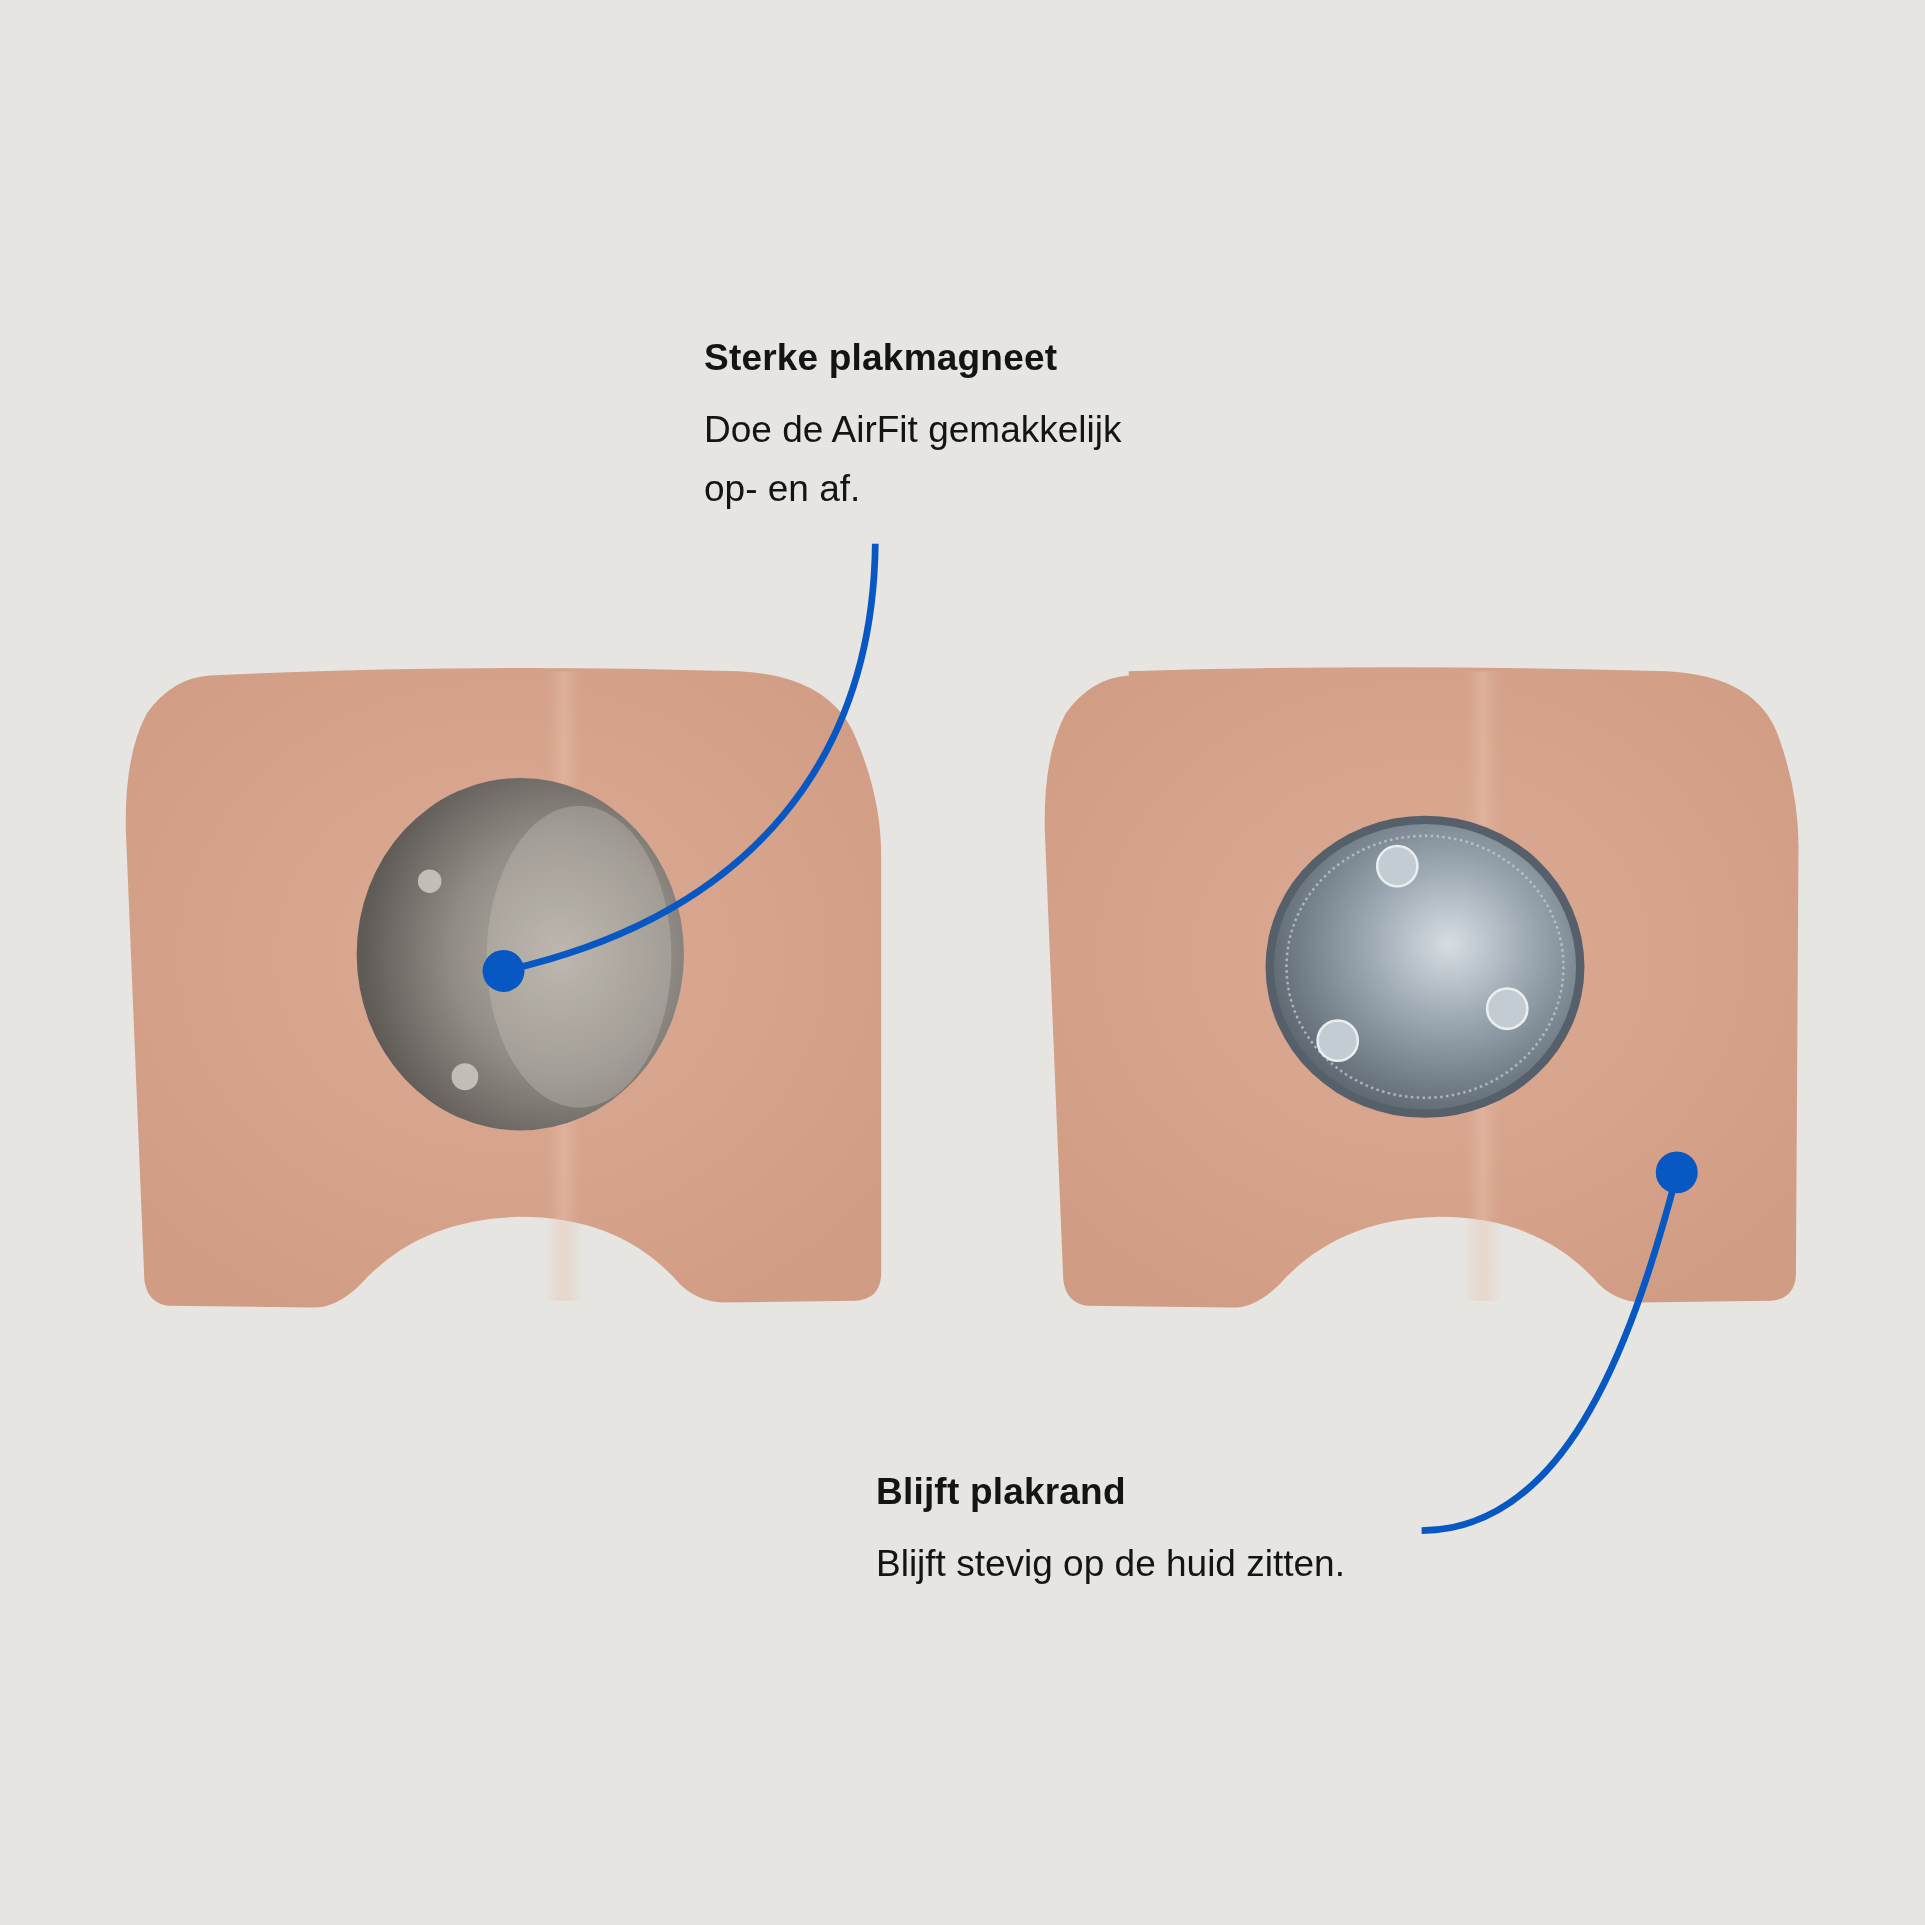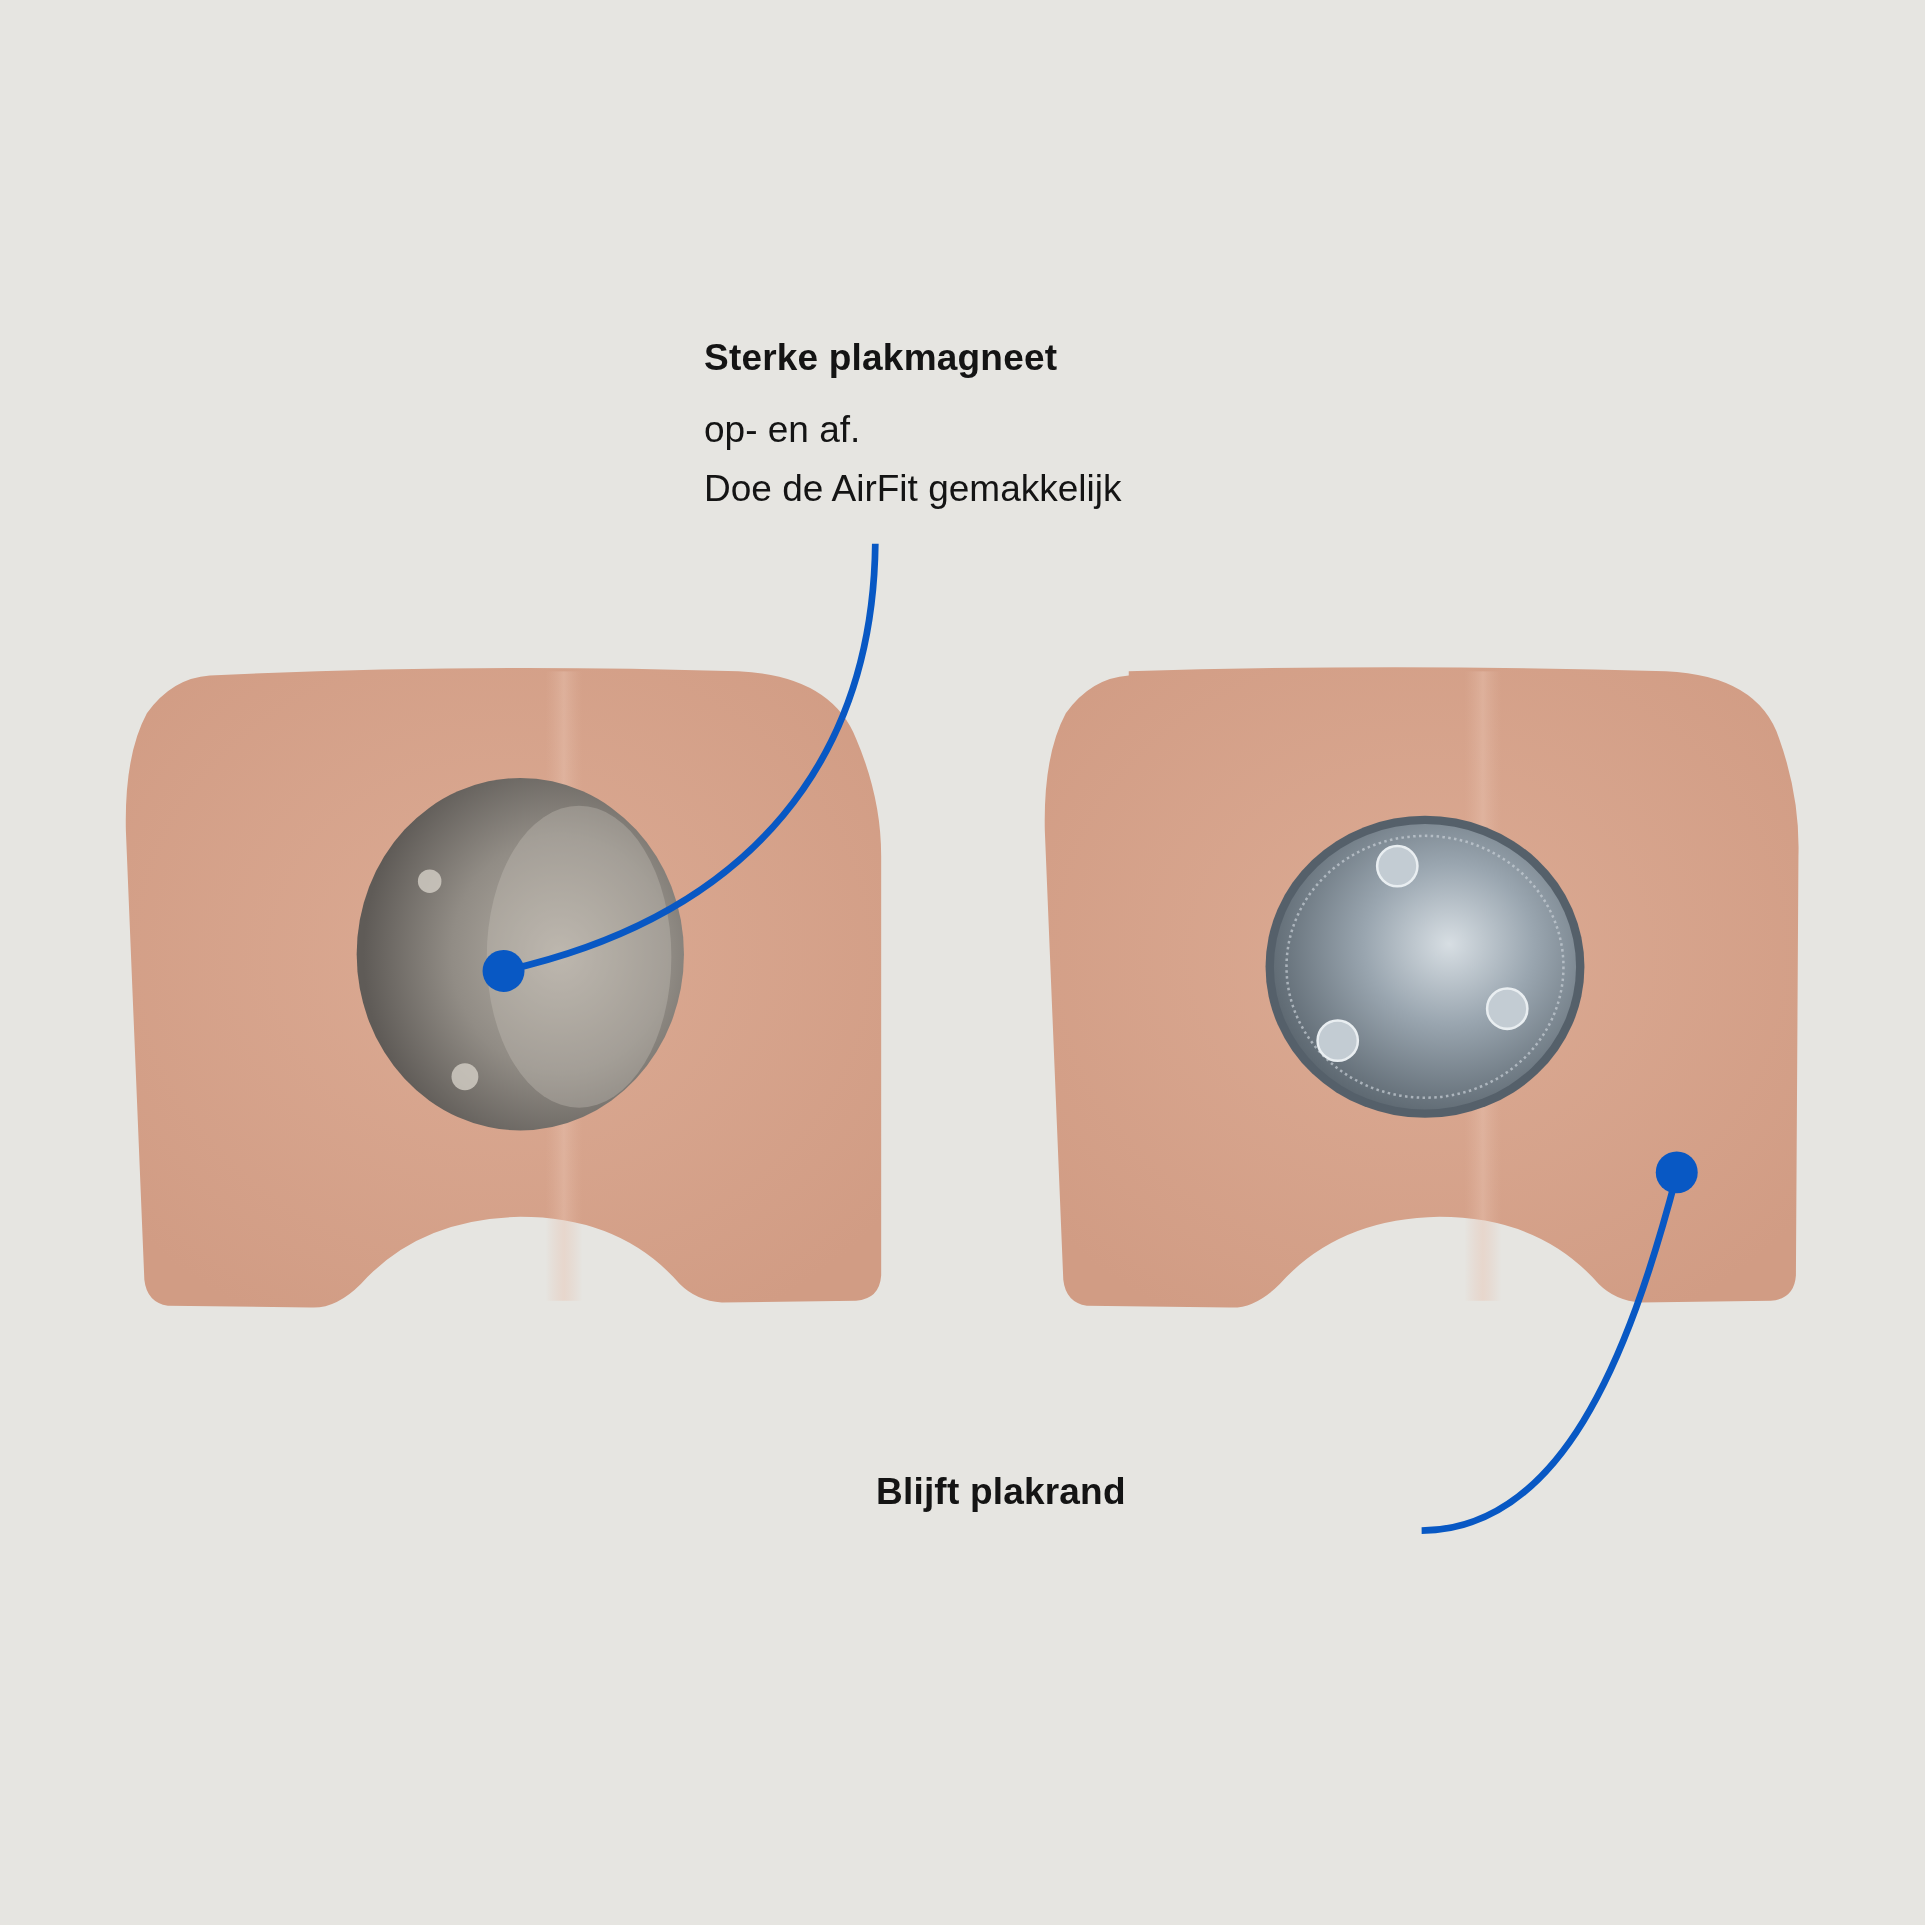--- a/index.html
+++ b/index.html
@@ -80,23 +80,26 @@
 
     <g>
       <path d="M1998 1400 C1940 1620 1860 1822 1694 1824" fill="none" stroke="#0858c4" stroke-width="8" stroke-linecap="butt"></path>
       <circle cx="1998" cy="1397" r="25" fill="#0858c4"></circle>
     </g>
   </svg>
 
   <div class="callout" id="callout-1">
     <div class="title">Sterke plakmagneet</div>
     <div class="body">
+      <div>Doe de AirFit gemakkelijk</div>
       <div>op- en af.</div>
-      <div>Doe de AirFit gemakkelijk</div>
     </div>
   </div>
 
   <div class="callout" id="callout-2">
     <div class="title">Blijft plakrand</div>
+    <div class="body">
+      <div>Blijft stevig op de huid zitten.</div>
+    </div>
   </div>
 
 </div>
 
 
 </body></html>

